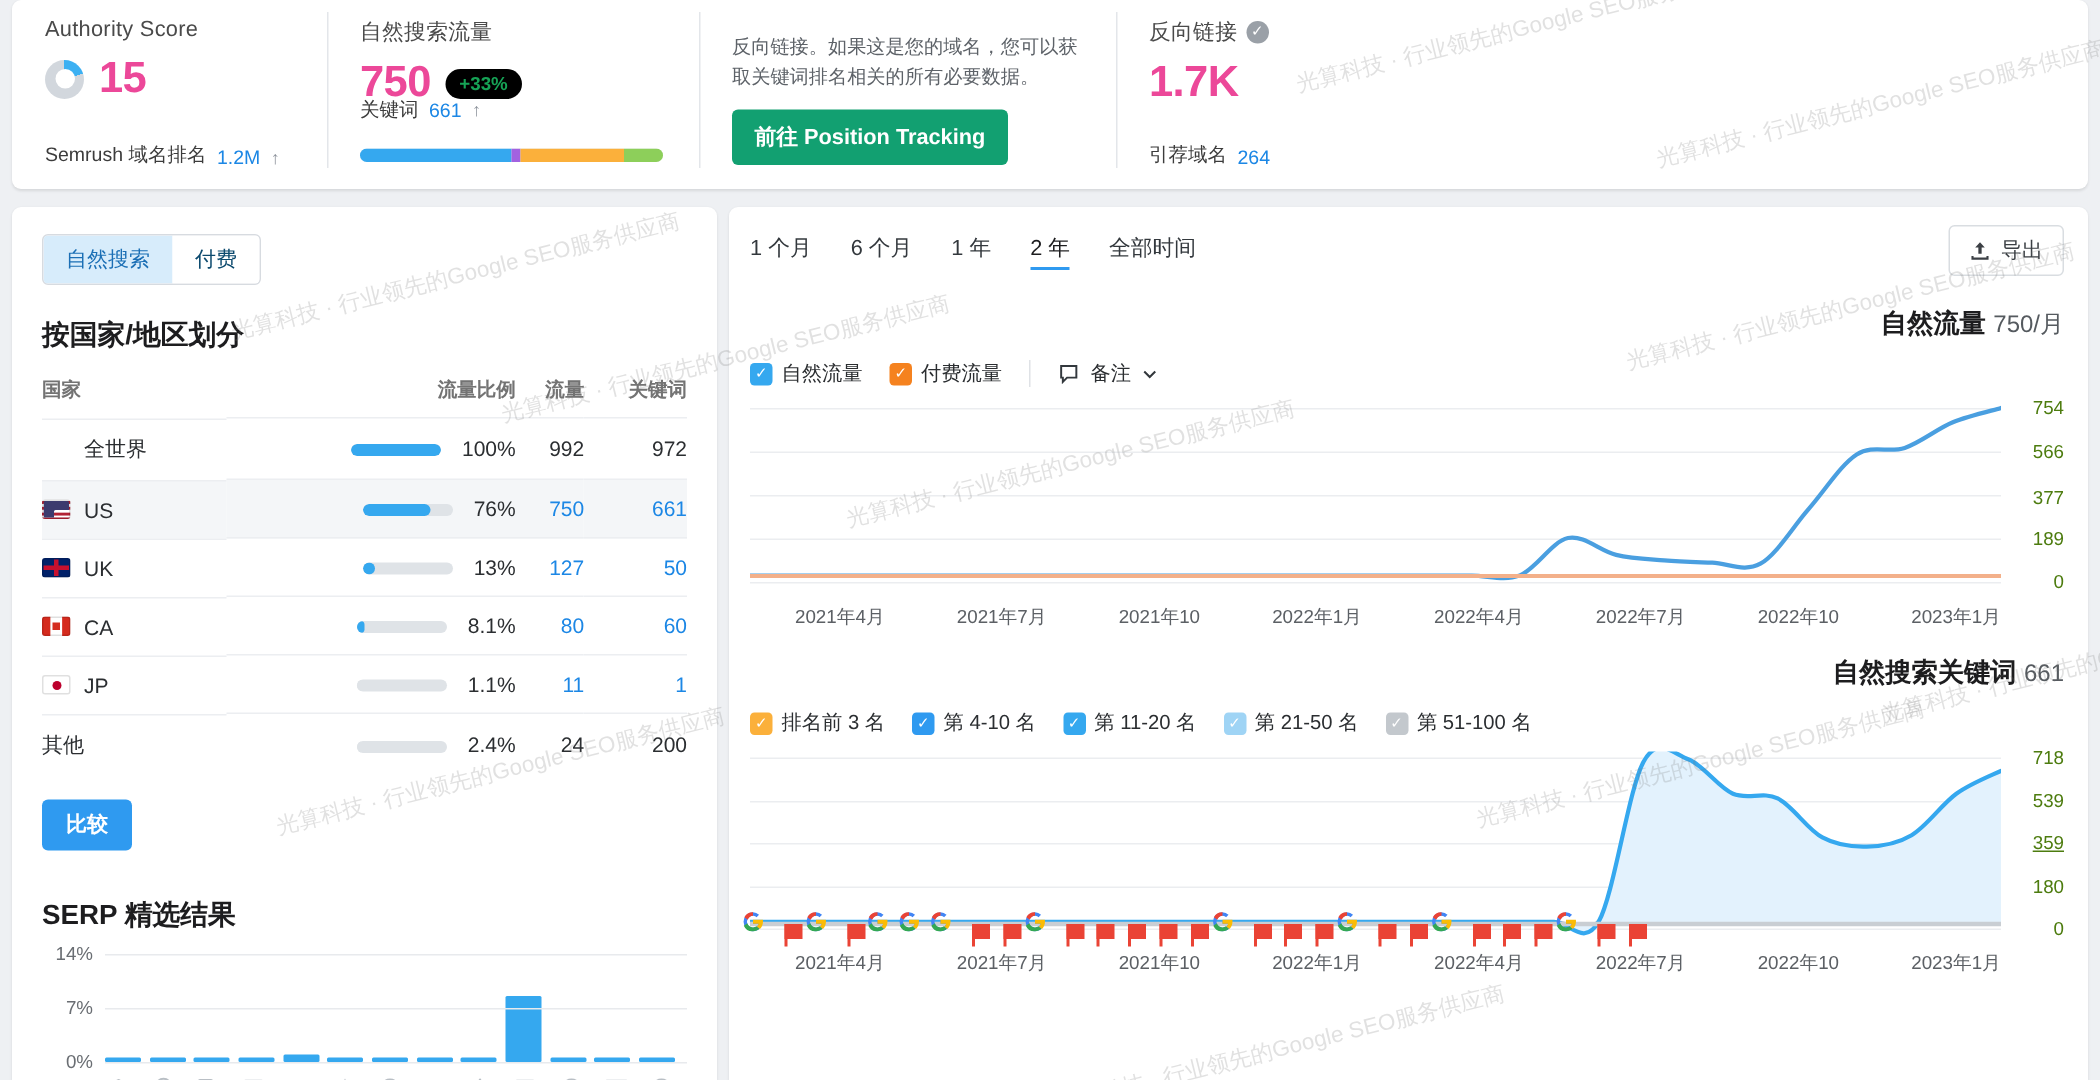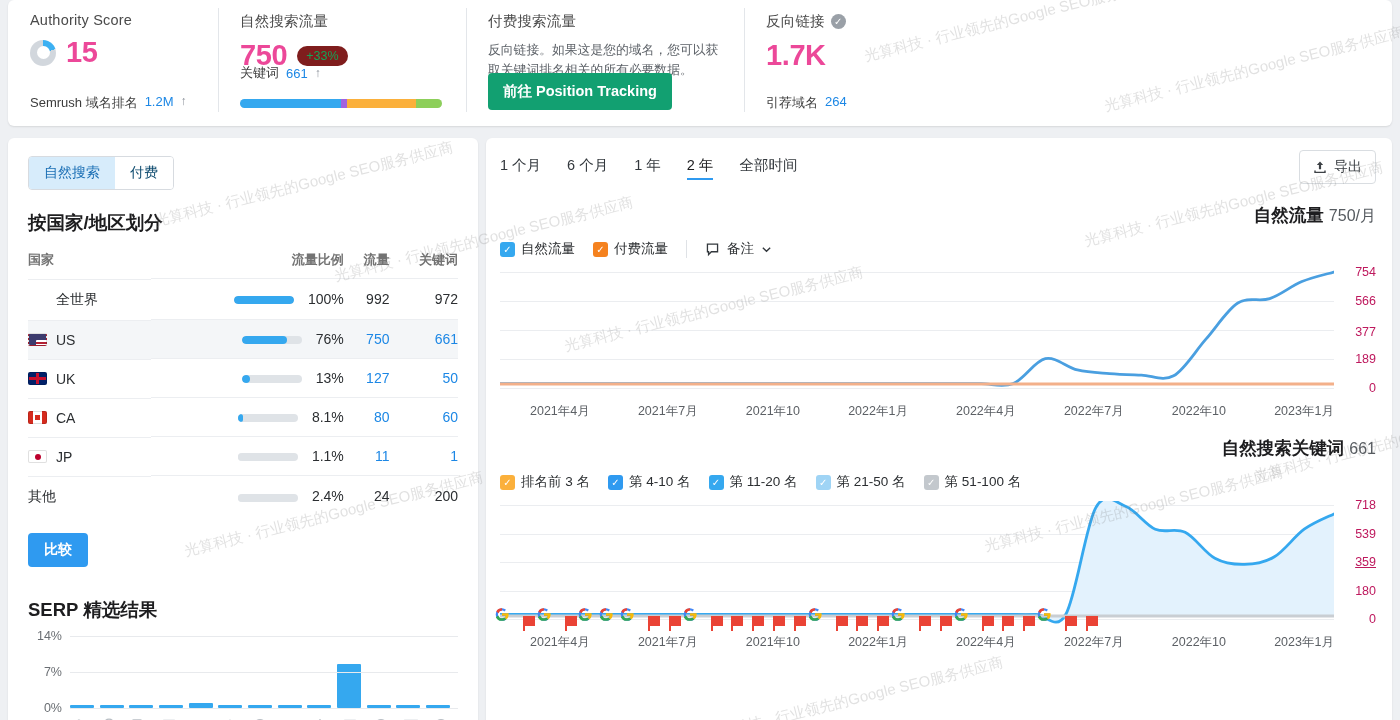--- a/index.html
+++ b/index.html
@@ -38,26 +38,26 @@
   }
   .m-title {
     font-size: 14.5px; color: #4a4a4a; font-weight: 400;
     display: flex; align-items: center; gap: 6px; letter-spacing: .2px;
   }
   .m-big {
     display: flex; align-items: center; gap: 10px; margin-top: 8px;
   }
   .m-big .num { font-size: 29px; font-weight: 700; color: #ec4899; letter-spacing: -0.4px; }
   .badge-green {
-    background: #7f1d1d; color: #16a356; font-size: 12.5px; font-weight: 400;
+    background: #000000; color: #16a356; font-size: 12.5px; font-weight: 700;
     border-radius: 11px; padding: 3px 9px;
   }
   .m-foot {
     position: absolute; bottom: 14px; left: 22px;
-    font-size: 13px; color: #3c3c3c; display: flex; align-items: flex-start; gap: 7px;
+    font-size: 13px; color: #3c3c3c; display: flex; align-items: flex-end; gap: 7px;
     white-space: nowrap;
   }
   .m-foot .v { color: #1c87e5; }
   .arrow-up { color: #8a9099; font-size: 12px; }
 
   .donut {
     width: 26px; height: 26px; border-radius: 50%;
     background: conic-gradient(#3cb0f2 0deg 72deg, #d2d7dd 72deg 360deg);
     position: relative; flex: none;
   }
@@ -175,21 +175,21 @@
     width: 15px; height: 15px; border-radius: 3px; display: inline-flex;
     align-items: center; justify-content: center; color: #fff; font-size: 10px;
     font-weight: 700; flex: none;
   }
   .vsep { width: 1px; height: 18px; background: #dfe2e6; }
   .notes { display: flex; align-items: center; gap: 7px; cursor: pointer; }
 
   .chartbox { position: relative; margin-top: 10px; }
   .chartbox .gl { position: absolute; left: 0; right: 42px; height: 1px; background: #ebedf0; }
   .chartbox .ylab {
-    position: absolute; right: 0; font-size: 12.5px; color: #be185d;
+    position: absolute; right: 0; font-size: 12.5px; color: #4d7c0f;
     transform: translateY(-50%); text-align: right; width: 36px;
   }
   .chartbox svg.series { position: absolute; left: 0; top: 0; }
   .xaxis {
     position: relative; margin-right: 42px; display: flex; justify-content: space-between;
     font-size: 12.5px; color: #5c6065; margin-top: 5px;
   }
   .xaxis span:first-child { margin-left: 30px; }
 
   .markrow { position: absolute; left: 0; right: 42px; display: flex; align-items: center; }
@@ -233,21 +233,20 @@
       </div>
       <div class="kwbar" id="kwbar">
           <i style="width: 50%; background: rgb(53, 168, 239);"></i>
           <i style="width: 3%; background: rgb(162, 98, 224);"></i>
           <i style="width: 34%; background: rgb(251, 176, 59);"></i>
           <i style="width: 13%; background: rgb(141, 207, 90);"></i>
         </div>
     </div>
 
     <div class="metric" style="width:278px">
-      <div class="m-title">付费搜索流量</div>
       <div class="paid-desc">反向链接。如果这是您的域名，您可以获取关键词排名相关的所有必要数据。</div>
       <button class="btn-green">前往 Position Tracking</button>
     </div>
 
     <div class="metric" style="width:240px">
       <div class="m-title">
         <span>反向链接</span>
         <span class="info-ico">✓</span>
       </div>
       <div class="m-big">

